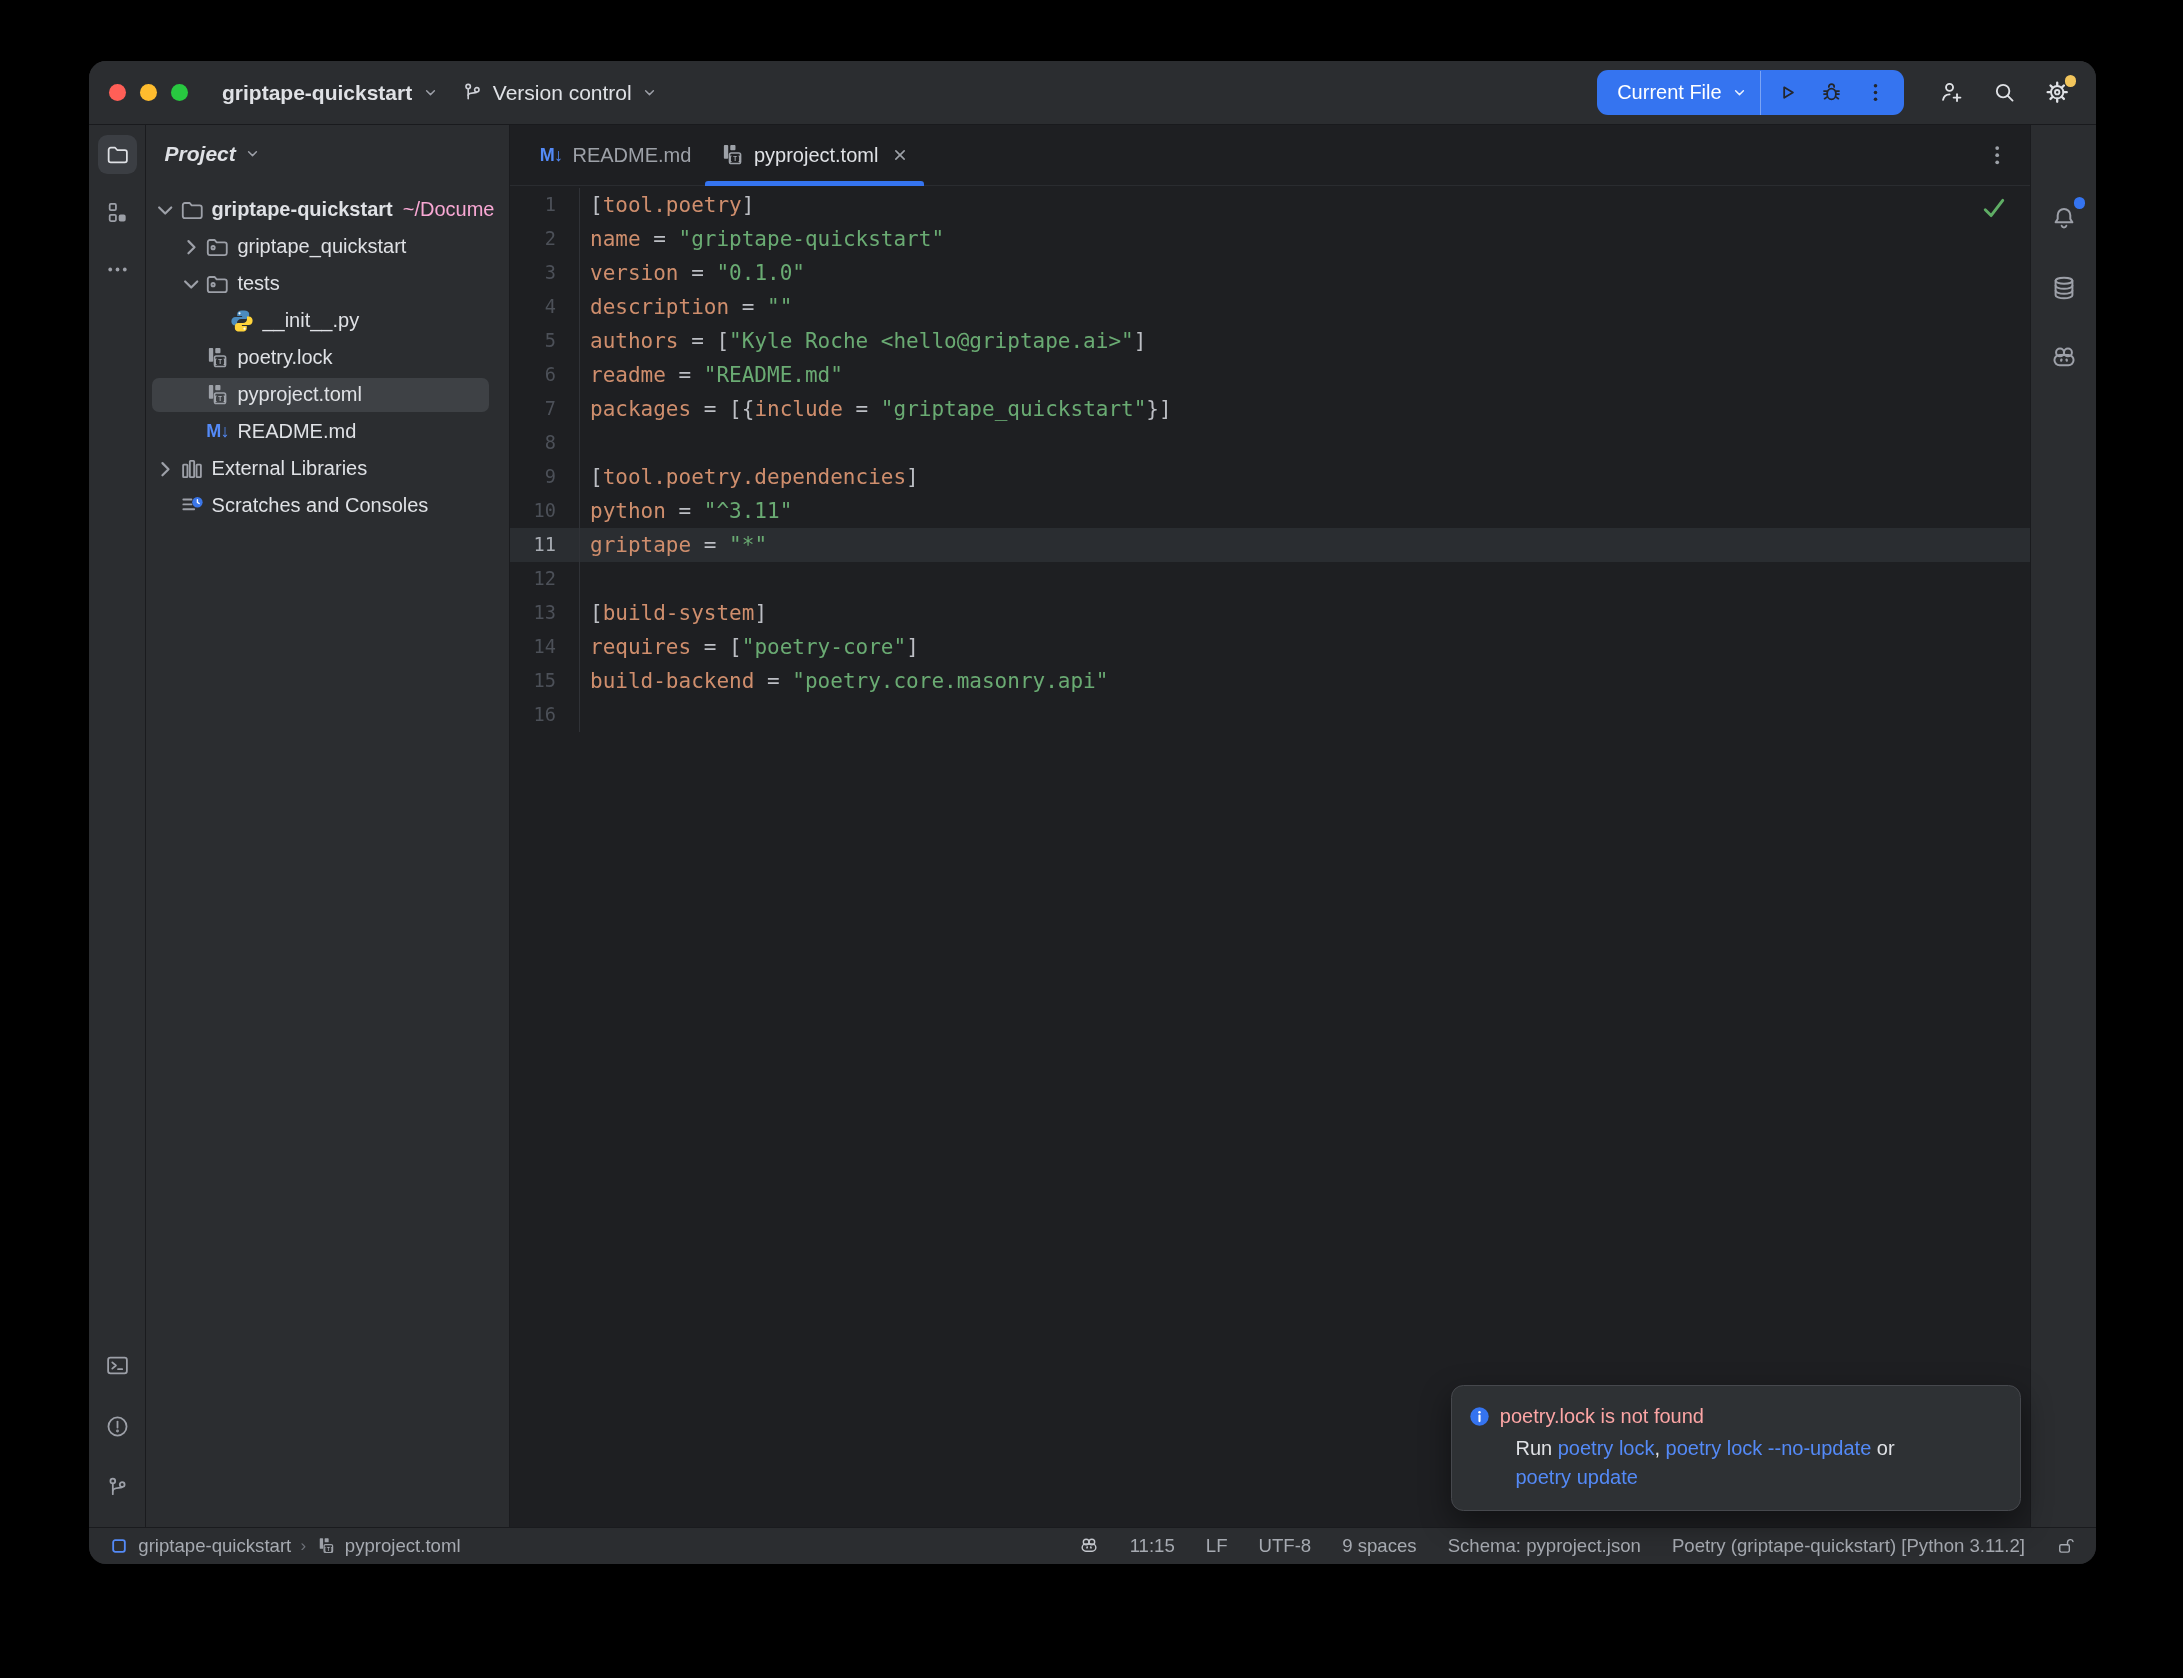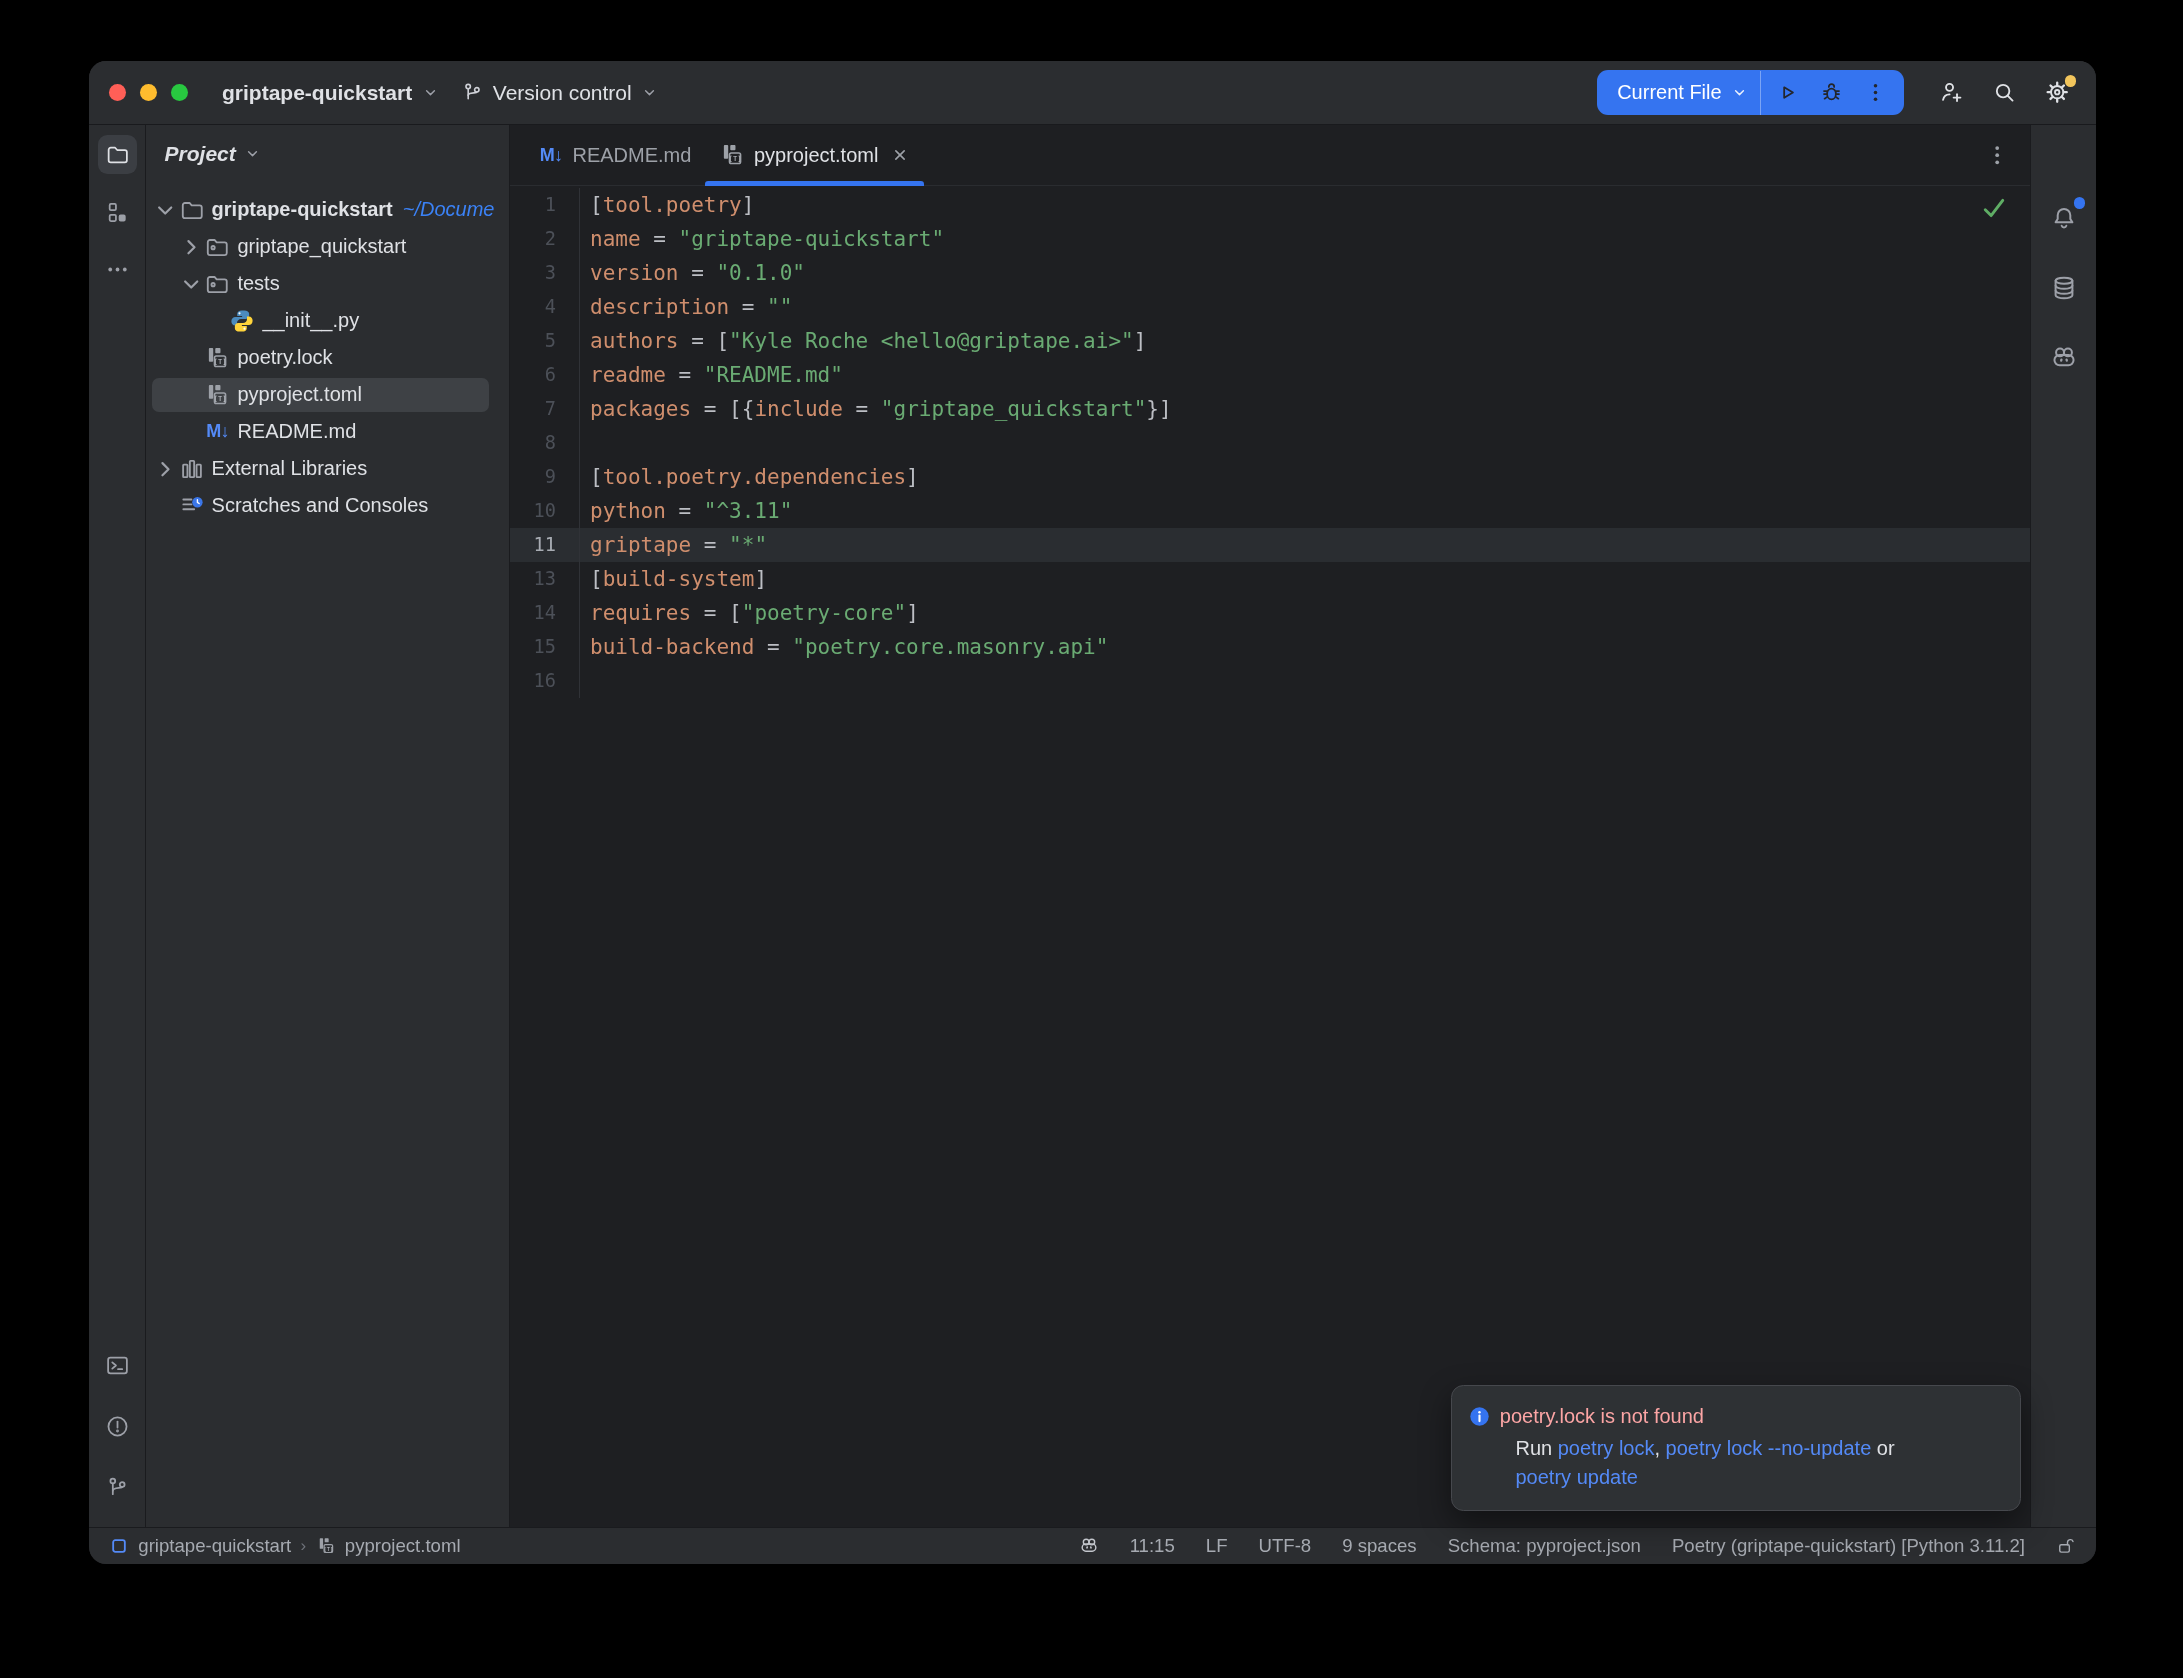--- a/index.html
+++ b/index.html
@@ -54,21 +54,21 @@
   .trow > * { position:relative; z-index:1; }
   .trow.selected::before { content:""; position:absolute; left:6.2px; right:20px; top:1.6px; bottom:1.6px;
                            background:#3E4145; border-radius:7px; z-index:0; }
   .tchev { width:26.4px; height:26.4px; flex:0 0 26.4px; display:flex; align-items:center; justify-content:center; color:#9DA0A8; }
   .tchev svg { width:18.6px; height:18.6px; }
   .ticon { width:26px; height:26px; flex:0 0 26px; display:flex; align-items:center; justify-content:center;
            color:#9DA0A8; margin-right:7px; }
   .ticon svg { width:23px; height:23px; }
   .tlabel { font-size:20px; color:#DFE1E5; }
   .tlabel.bold { font-weight:700; }
-  .tsuffix { font-size:20px; color:#3b82f6; margin-left:10px;font-style:italic; }
+  .tsuffix { font-size:20px; color:#f9a8d4; margin-left:10px; }
   .md-glyph { font-size:18px; font-weight:800; color:#548AF7; letter-spacing:-0.8px; }
 
   
   .editor-col { flex:1; display:flex; flex-direction:column; background:#1E1F22; position:relative; min-width:0; }
   .tabbar { height:61px; flex:0 0 61px; display:flex; align-items:stretch; padding-left:14px;
             border-bottom:0.8px solid #2A2C30; position:relative; }
   .tab { display:flex; align-items:center; gap:8.5px; padding:0 14px; position:relative; }
   .tab .ticon { margin-right:0; }
   .tab .tab-label { font-size:20px; color:#9DA1A8; }
   .tab.active .tab-label { color:#DFE1E5; }
@@ -495,20 +495,24 @@
             </div>
             <div class="crow">
               <span class="gutter">10</span>
               <span class="ctext"><span class="tk-k">python</span><span class="tk-o"> = </span><span class="tk-s">"^3.11"</span></span>
             </div>
             <div class="crow cur">
               <span class="gutter">11</span>
               <span class="ctext"><span class="tk-k">griptape</span><span class="tk-o"> = </span><span class="tk-s">"*"</span></span>
             </div>
             <div class="crow">
+              <span class="gutter">12</span>
+              <span class="ctext"></span>
+            </div>
+            <div class="crow">
               <span class="gutter">13</span>
               <span class="ctext"><span class="tk-p">[</span><span class="tk-k">build-system</span><span class="tk-p">]</span></span>
             </div>
             <div class="crow">
               <span class="gutter">14</span>
               <span class="ctext"><span class="tk-k">requires</span><span class="tk-o"> = </span><span class="tk-p">[</span><span class="tk-s">"poetry-core"</span><span class="tk-p">]</span></span>
             </div>
             <div class="crow">
               <span class="gutter">15</span>
               <span class="ctext"><span class="tk-k">build-backend</span><span class="tk-o"> = </span><span class="tk-s">"poetry.core.masonry.api"</span></span>

